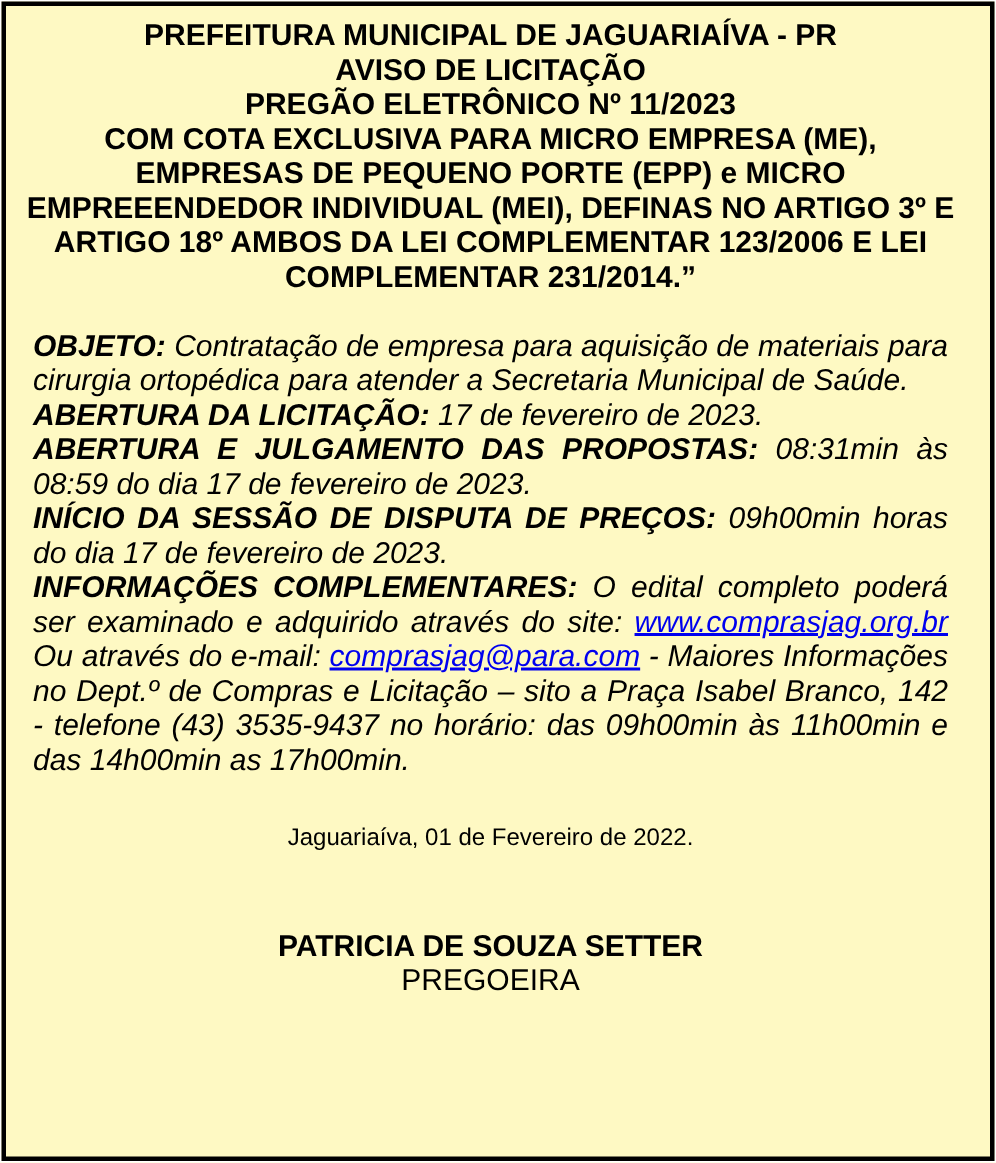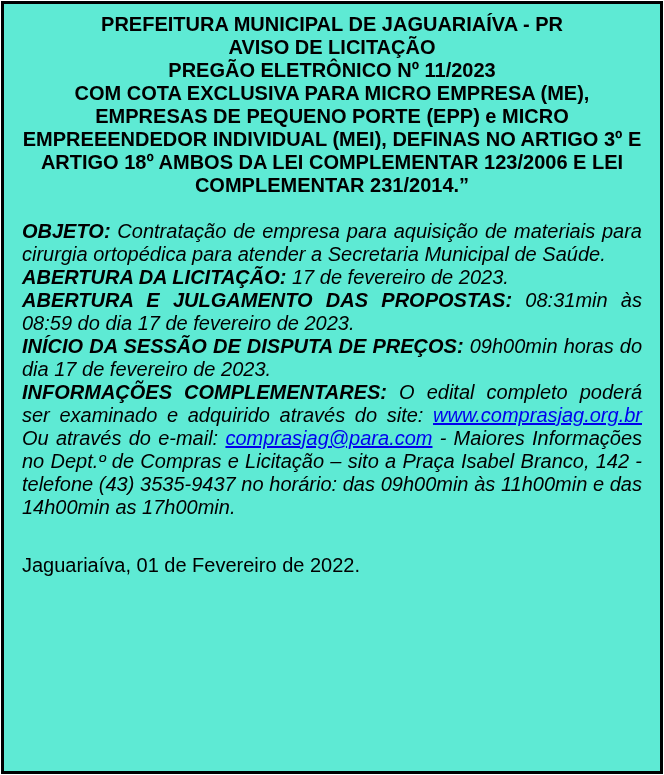--- a/index.html
+++ b/index.html
@@ -13,23 +13,23 @@
     box-sizing: border-box;
     padding: 1px;
     background: #ffffff;
     font-family: "Liberation Sans", "DejaVu Sans", sans-serif;
     color: #000000;
   }
   .frame {
     box-sizing: border-box;
     height: 100%;
     border: 3px solid #000000;
-    padding: 9px 18px 0 18px;
+    padding: 9px 28px 0 18px;
     overflow: hidden;
-    background: #5eead4;
+    background: #fef9c3;
   }
   .doc-header {
     text-align: center;
     font-size: 20px;
     line-height: 23px;
     margin: 0 -6px;
   }
   .doc-header .line { white-space: nowrap; }
   .bold { font-weight: bold; }
   .doc-body {
@@ -42,23 +42,23 @@
     text-align: justify;
     font-style: italic;
   }
   .doc-body p.item .label { font-weight: bold; }
   a.doc-link {
     color: #0000ee;
     text-decoration: underline;
     cursor: pointer;
   }
   .dateline {
-    margin-top: 35px;
-    text-align: left;
-    font-size: 20px;
+    margin-top: 28px;
+    text-align: center;
+    font-size: 16px;
     line-height: 23px;
   }
   .signature {
     margin-top: 50px;
     text-align: center;
     font-size: 20px;
     line-height: 23px;
   }
   .signature .sig-name { font-weight: bold; }
 </style>
@@ -101,15 +101,19 @@
         <span>O edital completo poderá ser examinado e adquirido através do site:</span>
         <a class="doc-link">www.comprasjag.org.br</a>
         <span>Ou através do e-mail:</span>
         <a class="doc-link">comprasjag@para.com</a>
         <span>- Maiores Informações no Dept.º de Compras e Licitação – sito a Praça Isabel Branco, 142 - telefone (43) 3535-9437 no horário: das 09h00min às 11h00min e das 14h00min as 17h00min.</span>
       </p>
     </div>
 
     <div class="dateline">Jaguariaíva, 01 de Fevereiro de 2022.</div>
 
+    <div class="signature">
+      <div class="sig-name">PATRICIA DE SOUZA SETTER</div>
+      <div class="sig-role">PREGOEIRA</div>
+    </div>
 
   </div>
 </div>
 
 </body></html>

